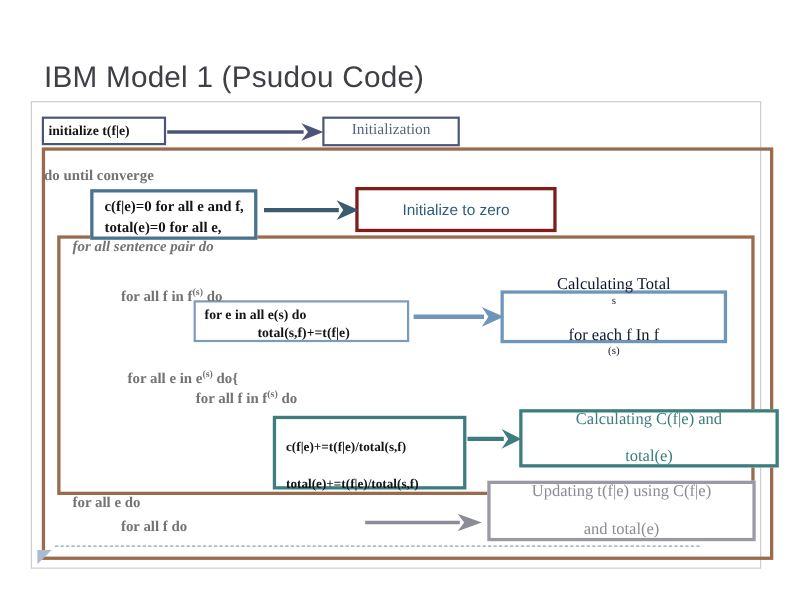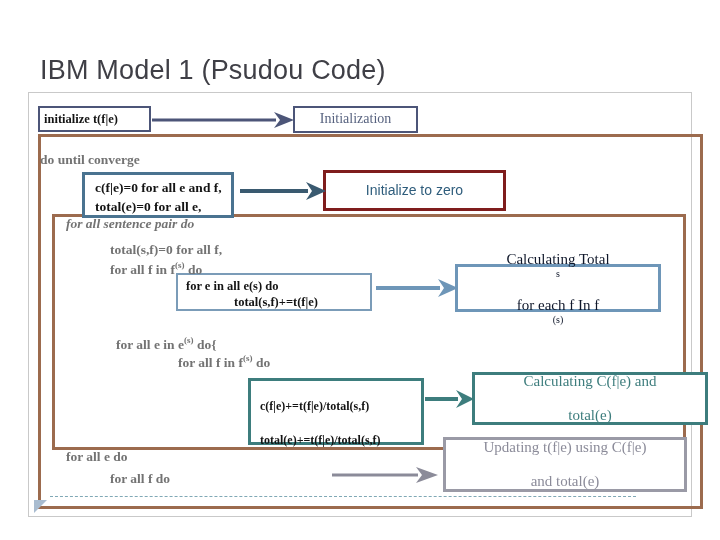--- a/index.html
+++ b/index.html
@@ -139,21 +139,20 @@
   <div class="codebox bx-total">
     <div class="line"><span>for  e in all e</span><span class="sup">(s)</span><span> do</span></div>
     <div class="line" style="padding-left:48px;">total(s,f)+=t(f|e)</div>
   </div>
 
 
   <div class="code" style="left:40px;top:152px;">do until converge</div>
 
   <div class="code" style="left:66px;top:216px;font-style:italic;">for all sentence pair do</div>
 
-  <div class="code" style="left:110px;top:242px;">total(s,f)=0 for all f,</div>
 
   <div class="code" style="left:110px;top:260px;"><span>for all f in f</span><span class="sup">(s)</span><span>  do</span></div>
 
   <div class="code" style="left:116px;top:335px;"><span>for all e in e</span><span class="sup">(s)</span><span>  do{</span></div>
 
   <div class="code" style="left:178px;top:353px;"><span>for all f in f</span><span class="sup">(s)</span><span> do</span></div>
 
   <div class="code" style="left:66px;top:449px;">for all e do</div>
 
   <div class="code" style="left:110px;top:471px;">for all f do</div>

